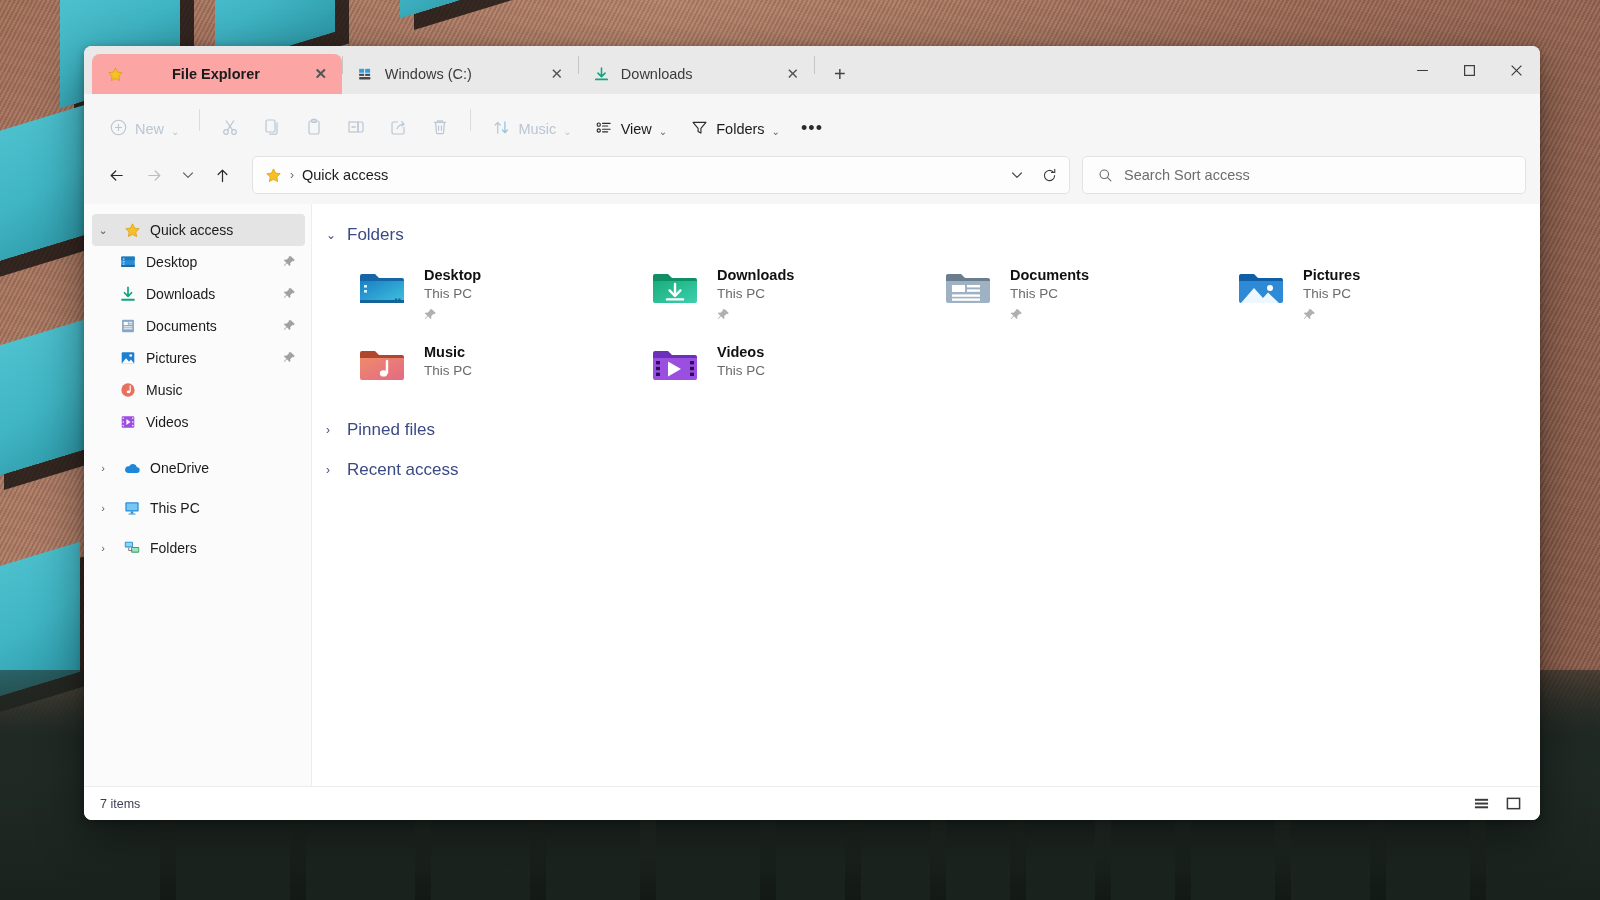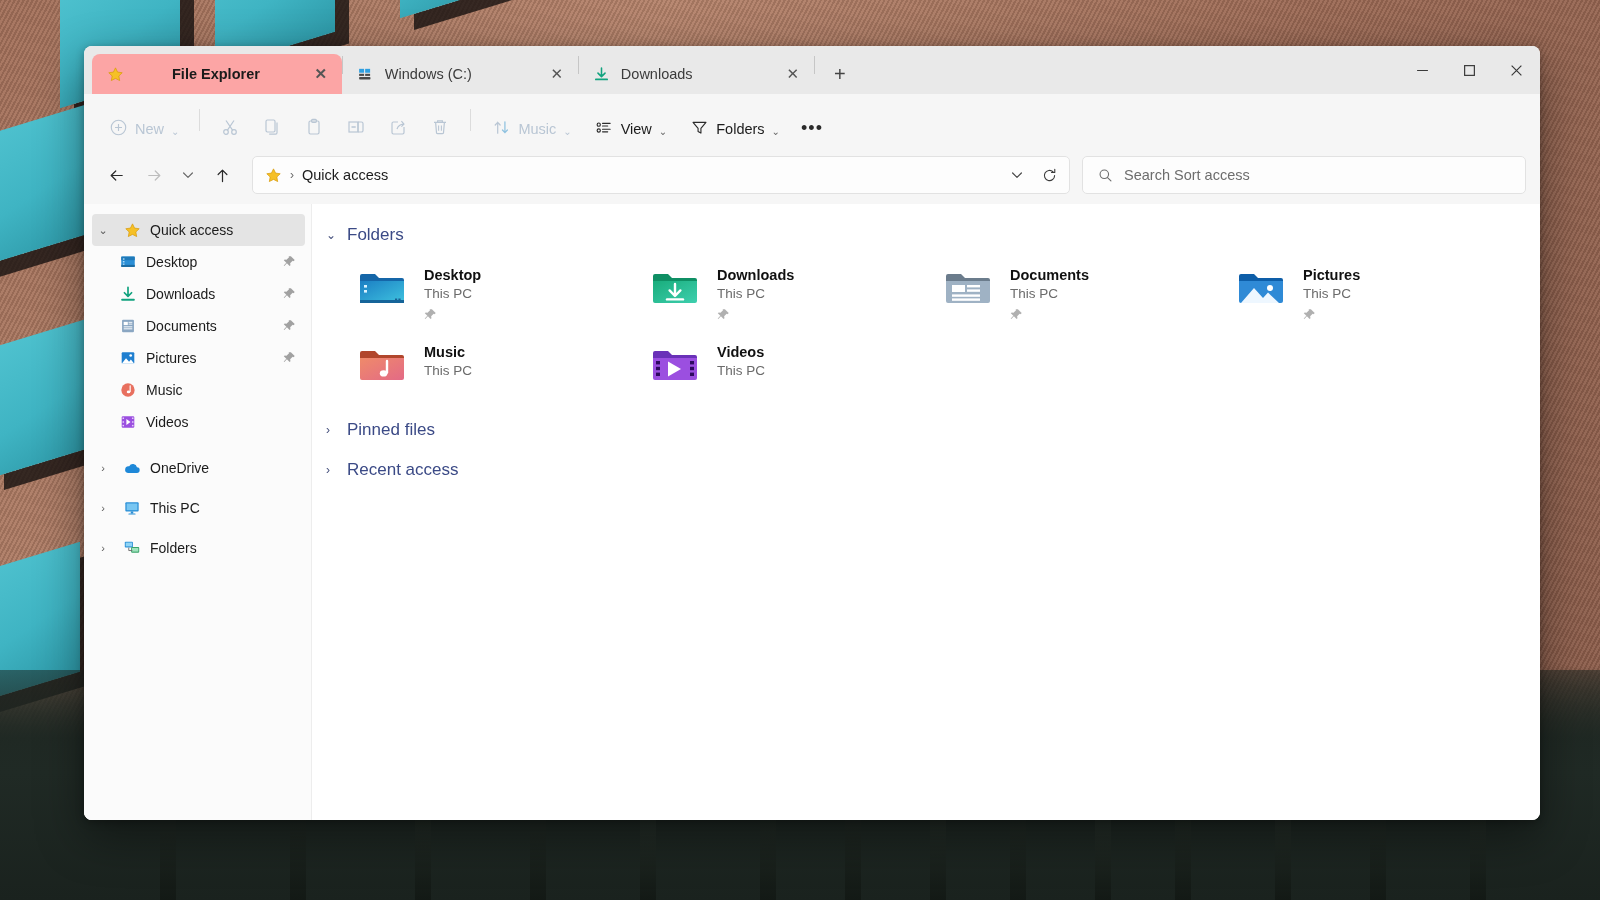--- a/index.html
+++ b/index.html
@@ -774,14 +774,32 @@
       </div>
 
       <div class="section-head collapsed-sec">
         <span class="sc">›</span>
         <span>Recent access</span>
       </div>
 
     </div>
   </div>
 
+  <div id="statusbar">
+    <span>7 items</span>
+    <span class="sb-spacer"></span>
+    <span class="viewtoggles">
+      <span class="vt">
+        <svg width="17" height="15" viewBox="0 0 18 16">
+          <rect x="2" y="3" width="14" height="2.1" fill="#3a3a3a"></rect>
+          <rect x="2" y="7" width="14" height="2.1" fill="#3a3a3a"></rect>
+          <rect x="2" y="11" width="14" height="2.1" fill="#3a3a3a"></rect>
+        </svg>
+      </span>
+      <span class="vt">
+        <svg width="17" height="15" viewBox="0 0 18 16">
+          <rect x="2.5" y="2.5" width="13" height="11" fill="none" stroke="#3a3a3a" stroke-width="1.6"></rect>
+        </svg>
+      </span>
+    </span>
+  </div>
 
 </div>
 
 </body></html>

